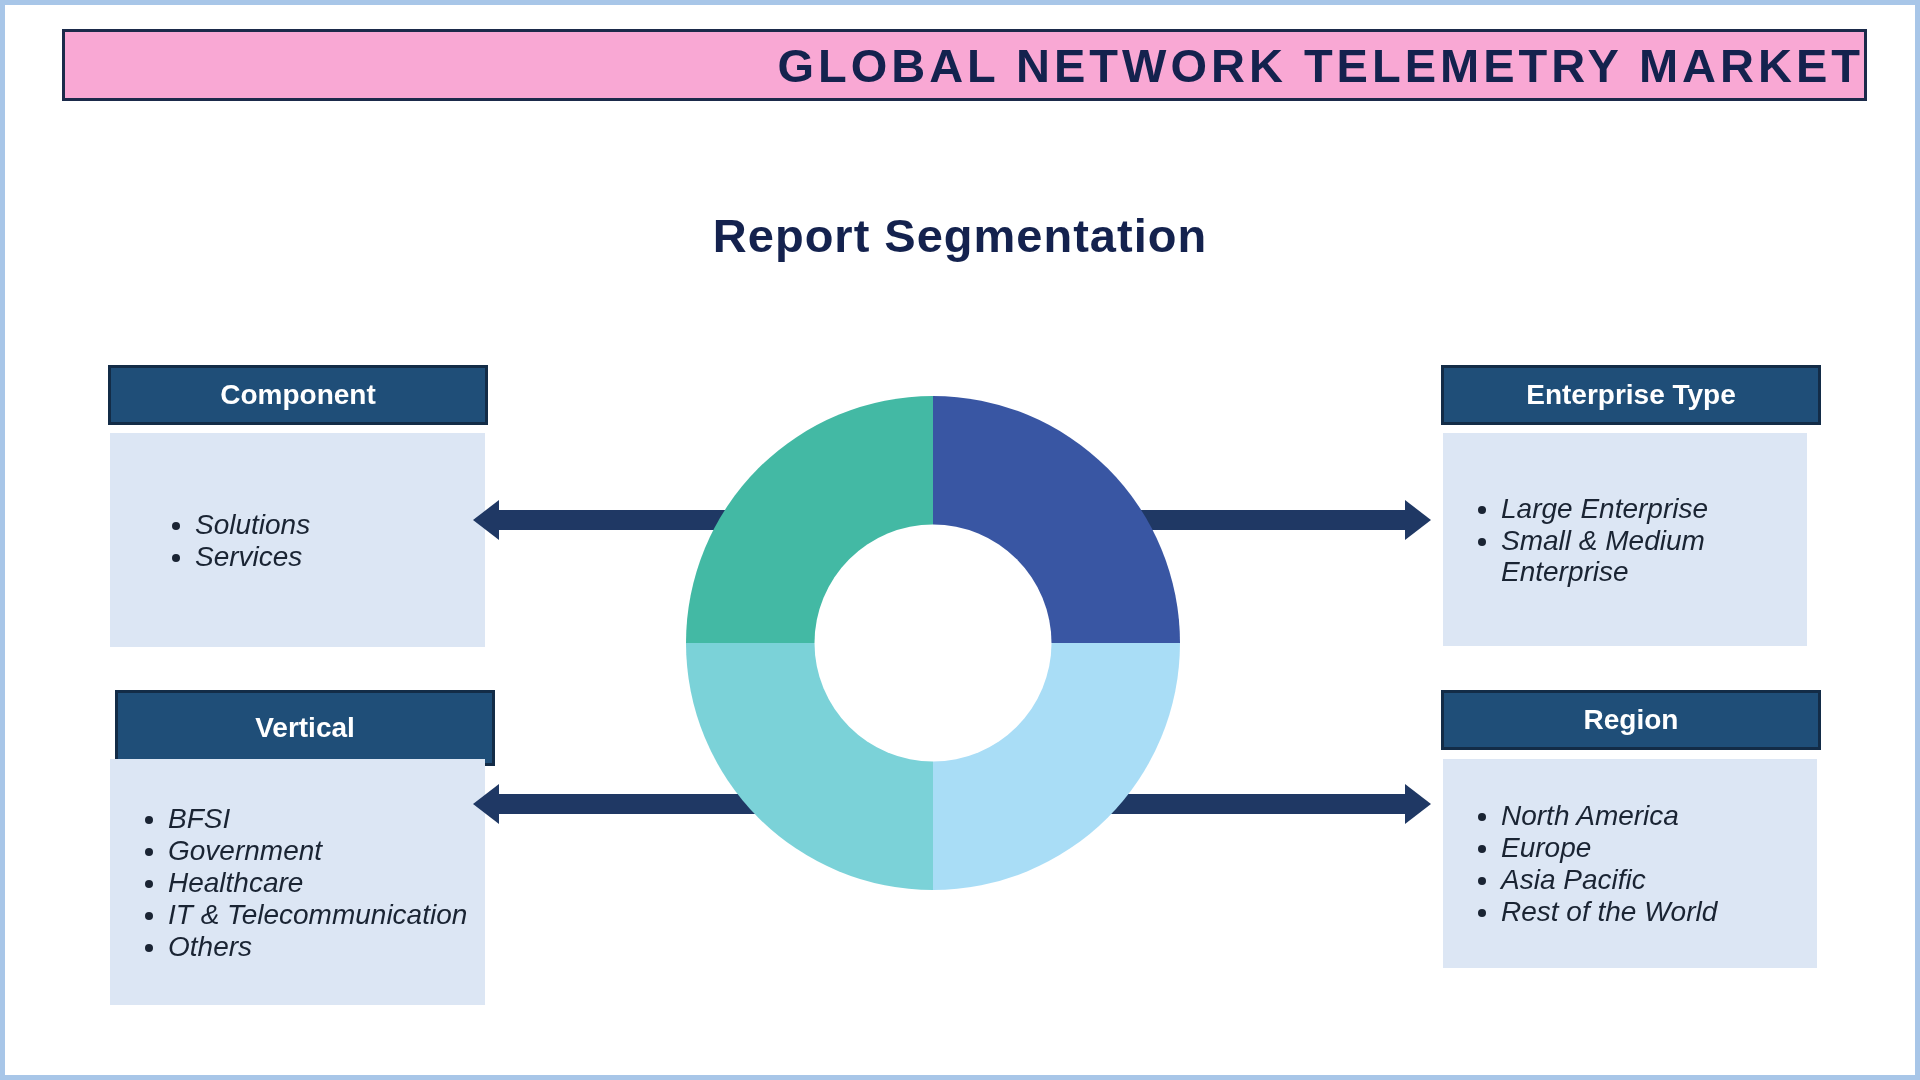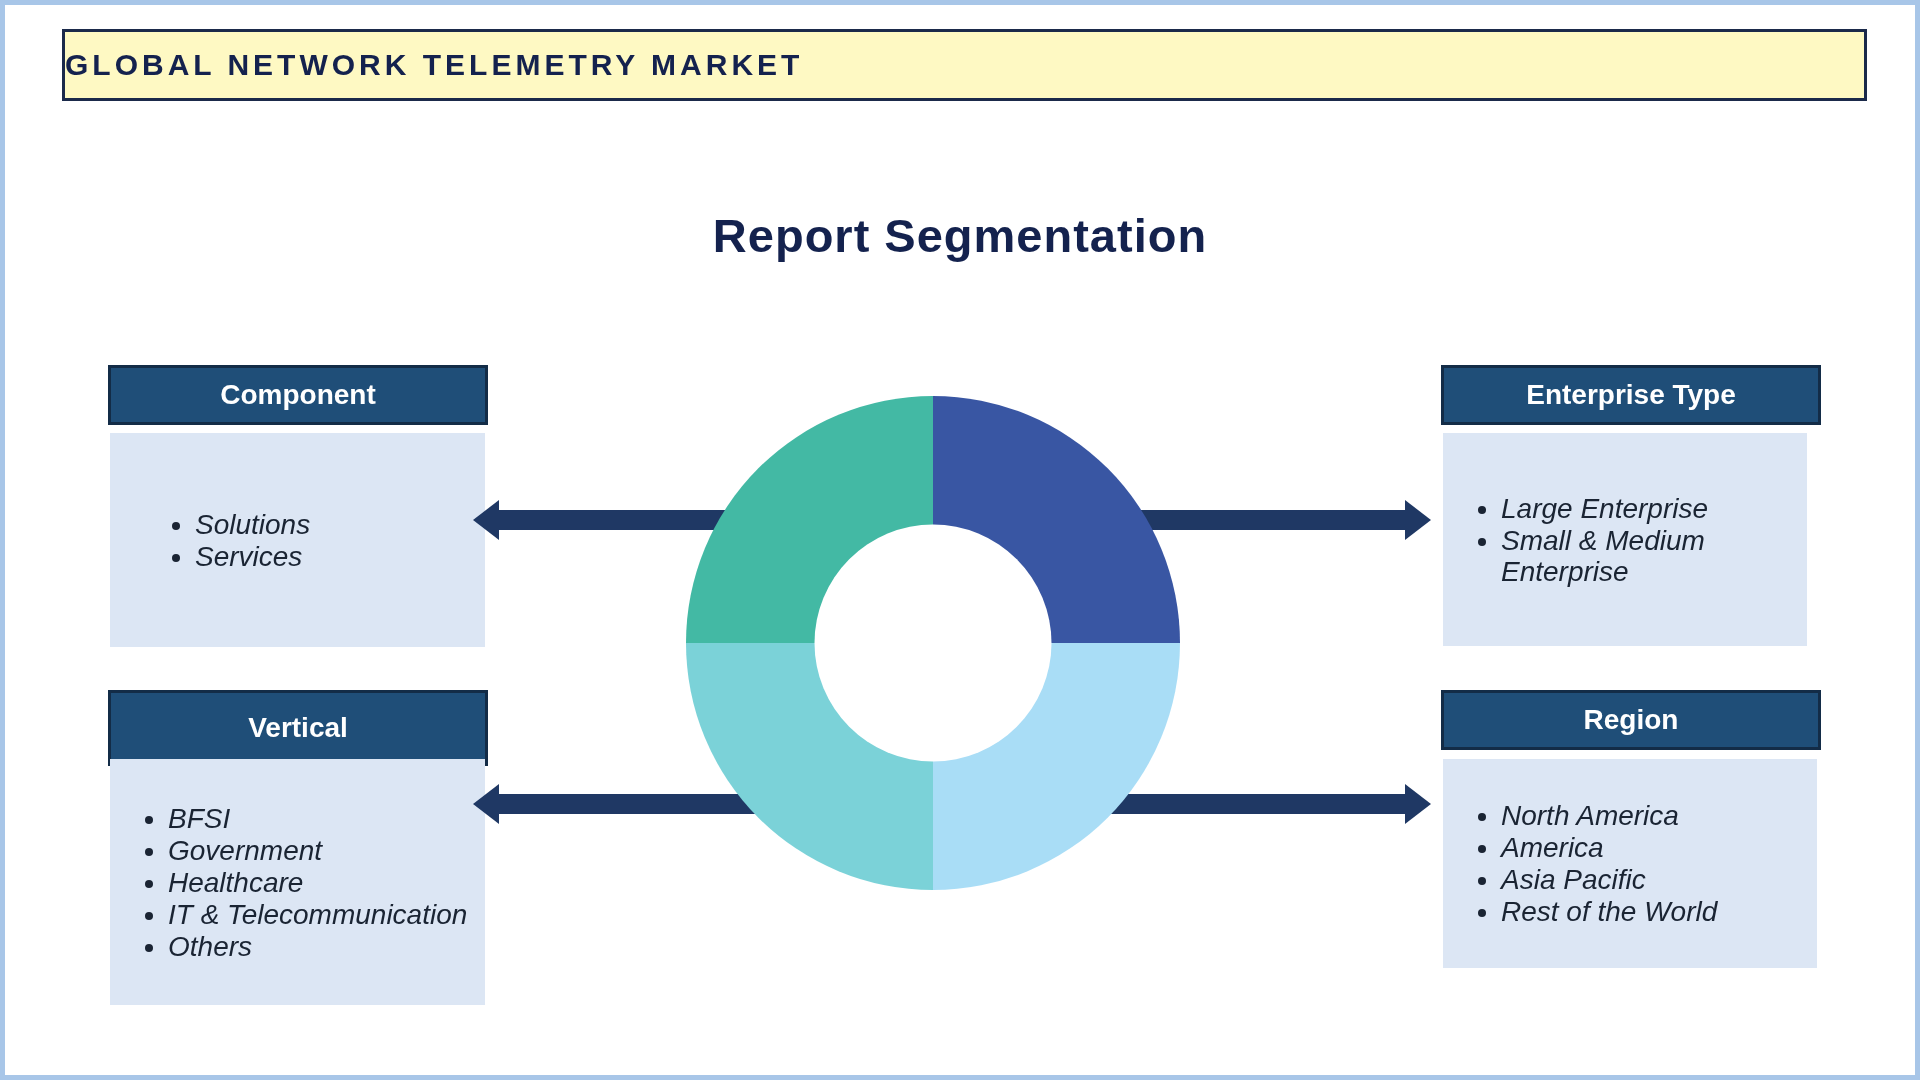--- a/index.html
+++ b/index.html
@@ -4,22 +4,22 @@
 <style>
   html,body { margin:0; padding:0; background:#fff; }
   .page {
     position:relative; width:1920px; height:1080px; box-sizing:border-box;
     background:#ffffff; border:5px solid var(--page-border,#A8C6E8);
     overflow:hidden; font-family:"Liberation Sans", sans-serif;
   }
   .title-bar {
     position:absolute; left:57px; top:24px; width:1805px; height:72px;
     box-sizing:border-box; border:3px solid var(--title-border,#1B2A4A);
-    background:#fef9c3; display:flex; align-items:center; justify-content:flex-start;
-    font-size:30px; font-weight:bold; letter-spacing:4px;
+    background:#f9a8d4; display:flex; align-items:center; justify-content:flex-end;
+    font-size:47px; font-weight:bold; letter-spacing:4px;
     color:var(--navy-text,#14224E);
   }
   .subtitle {
     position:absolute; left:0; top:203px; width:100%; text-align:center;
     font-size:47px; font-weight:bold; letter-spacing:1px;
     color:var(--navy-text,#14224E);
   }
   .panel-header {
     position:absolute; box-sizing:border-box;
     background:var(--header-bg,#1F4E78); border:3px solid var(--header-border,#132C47);
@@ -31,21 +31,21 @@
     background:var(--content-bg,#DCE6F4);
     display:flex; flex-direction:column; justify-content:center;
   }
   .panel-body ul { margin:0; padding-left:58px; }
   .panel-body li {
     font-style:italic; font-size:28px; line-height:31px; margin:1px 0;
     color:var(--list-text,#1A2433);
   }
   #component-header  { left:103px;  top:360px; width:380px; height:60px; }
   #component-body    { left:105px;  top:428px; width:375px; height:214px;padding-left:27px; }
-  #vertical-header   { left:103px;  top:685px; width:380px; height:76px;align-items:center; }
+  #vertical-header   { left:110px;  top:685px; width:380px; height:76px;align-items:center; }
   #vertical-body     { left:105px;  top:754px; width:375px; height:246px; }
   #enterprise-header { left:1436px; top:360px; width:380px; height:60px; }
   #enterprise-body   { left:1438px; top:428px; width:364px; height:213px; }
   #region-header     { left:1436px; top:685px; width:380px; height:60px; }
   #region-body       { left:1438px; top:754px; width:374px; height:209px; }
 
   .arrow { position:absolute; height:20px; background:var(--arrow,#1F3864); z-index:1; }
   .arrow.point-left::before {
     content:""; position:absolute; right:100%; top:50%; transform:translateY(-50%);
     width:0; height:0;
@@ -129,19 +129,19 @@
       <li>Others</li>
     </ul>
   </div>
 
   <div class="panel-header" id="region-header">
     <span>Region</span>
   </div>
   <div class="panel-body" id="region-body">
     <ul>
       <li>North America</li>
-      <li>America</li>
+      <li>Europe</li>
       <li>Asia Pacific</li>
       <li>Rest of the World</li>
     </ul>
   </div>
 
 </div>
 
 </body></html>

